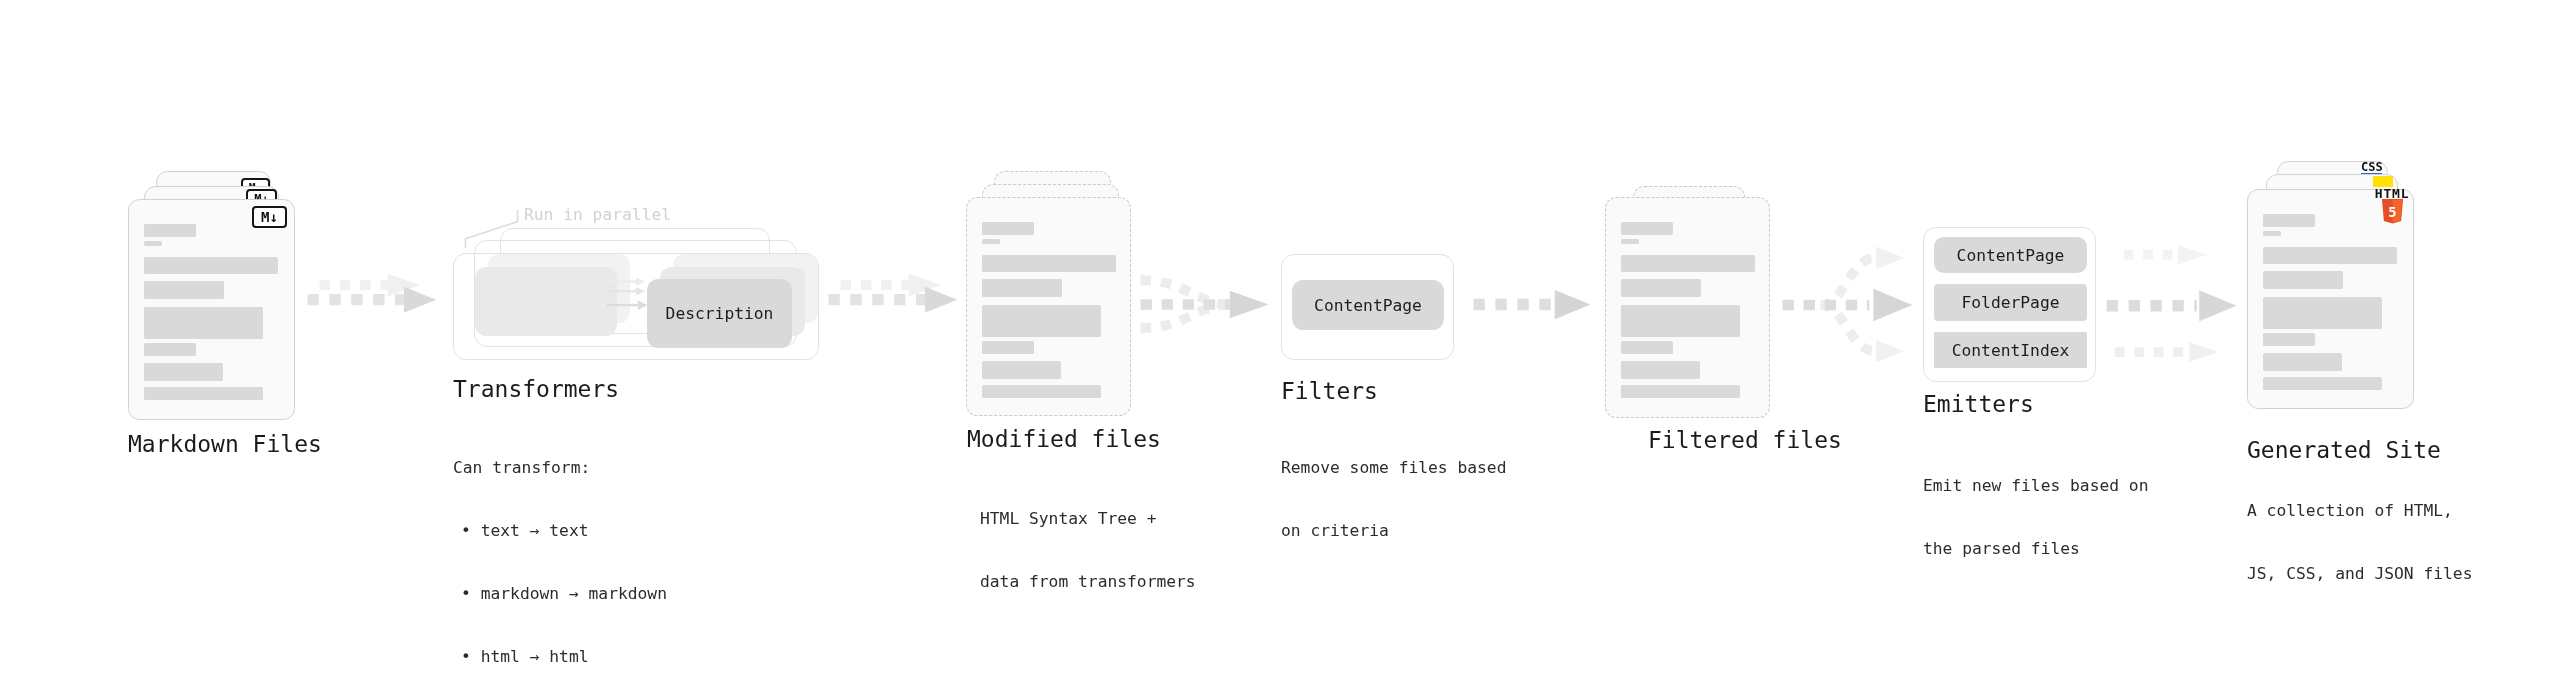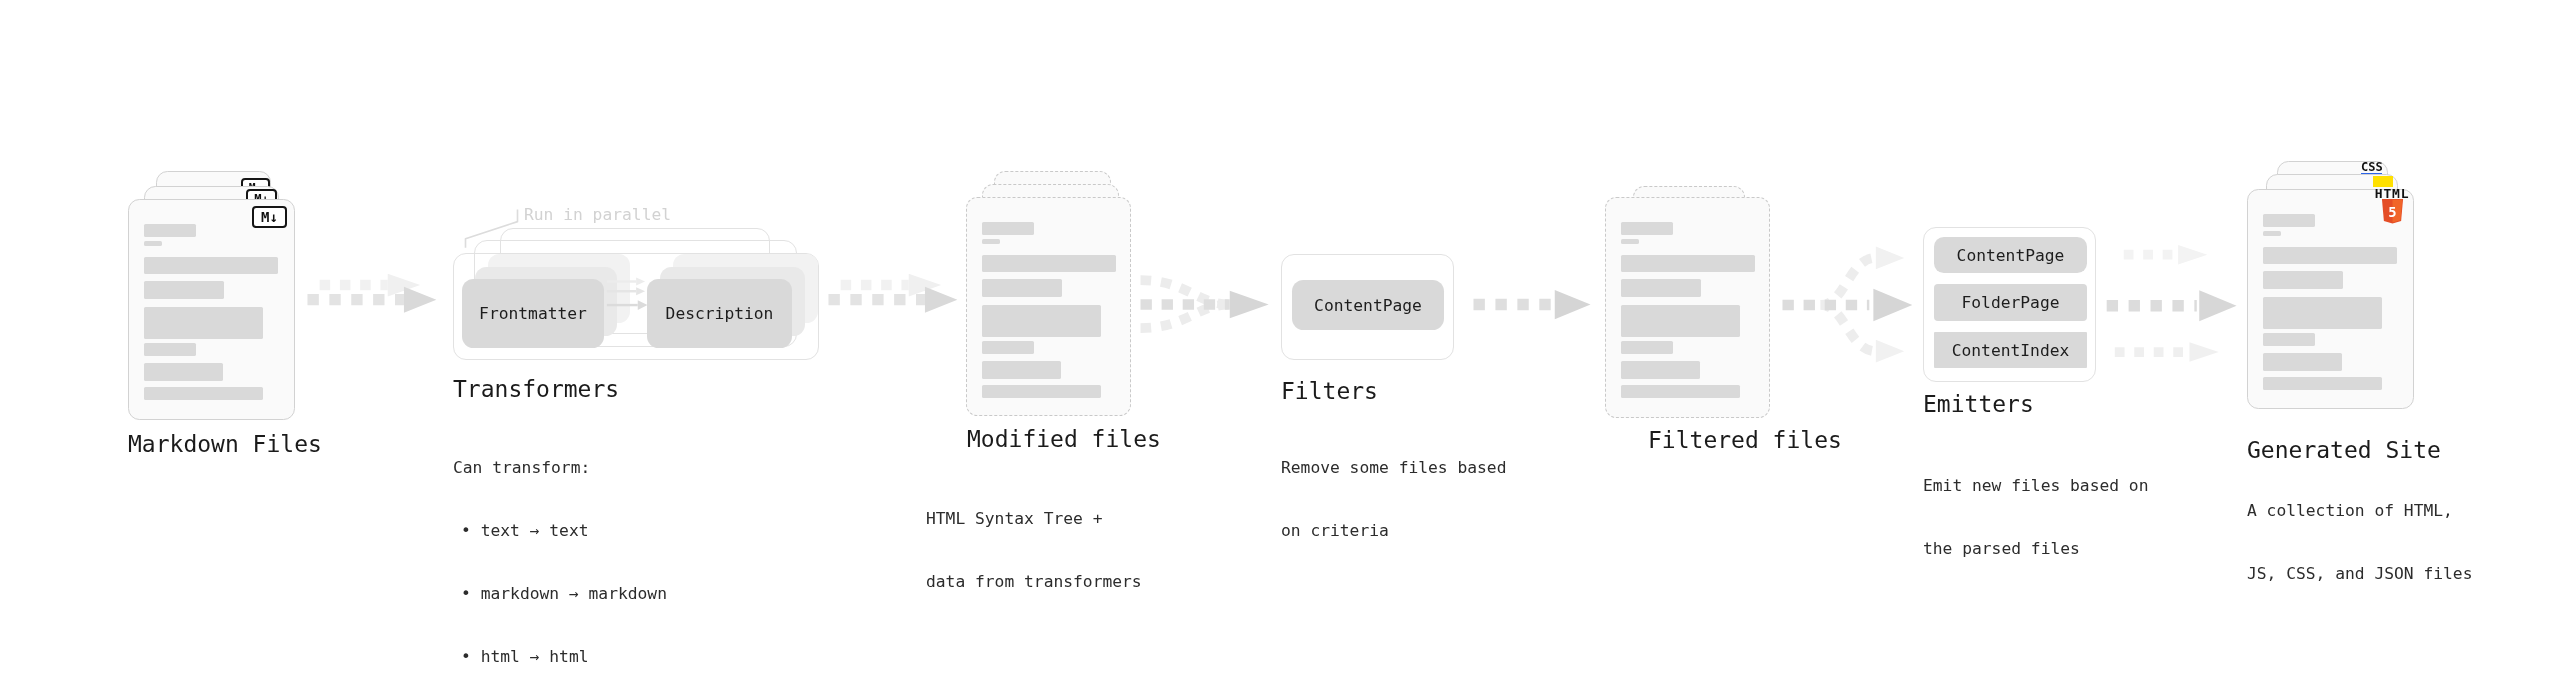--- a/index.html
+++ b/index.html
@@ -81,21 +81,20 @@
     <polyline points="72,9 72,24 8,45 8,56" stroke="#dcdcdc" stroke-width="2" fill="none" stroke-linejoin="round"></polyline>
   </svg>
   <div class="note" style="left:524px;top:205px;">Run in parallel</div>
 
   <div class="frame" style="left:500px;top:228px;width:270px;height:106px;"></div>
   <div class="frame" style="left:474px;top:240px;width:323px;height:107px;"></div>
   <div class="frame" style="left:453px;top:253px;width:366px;height:107px;"></div>
 
   <div class="chip ghost2" style="left:488px;top:254px;width:142px;height:69px;"></div>
   <div class="chip ghost1" style="left:475px;top:267px;width:142px;height:69px;"></div>
-  <div class="chip" style="left:462px;top:279px;width:142px;height:69px;">Frontmatter</div>
 
   <div class="chip ghost2" style="left:673px;top:254px;width:145px;height:69px;"></div>
   <div class="chip ghost1" style="left:660px;top:267px;width:145px;height:69px;"></div>
   <div class="chip" style="left:647px;top:279px;width:145px;height:69px;">Description</div>
 
   <svg style="left:605px;top:275px;" width="46" height="39" viewBox="0 0 56 48">
     <line x1="2" y1="8" x2="38" y2="8" stroke="#ececec" stroke-width="3"></line>
       <polygon points="38,3 49,8 38,13" fill="#ececec"></polygon>
     <line x1="2" y1="20" x2="38" y2="20" stroke="#e5e5e5" stroke-width="3"></line>
       <polygon points="38,15 49,20 38,25" fill="#e5e5e5"></polygon>
@@ -128,21 +127,21 @@
           <div class="bar b3"></div>
           <div class="bar b4"></div>
           <div class="bar b5"></div>
           <div class="bar b6"></div>
           <div class="bar b7"></div>
           <div class="bar b8"></div>
         </div>
     </div>
   </div>
   <div class="title" style="left:967px;top:427px;">Modified files</div>
-  <div class="sub" style="left:926px;top:466px;">
+  <div class="sub" style="left:980px;top:466px;">
     <div>HTML Syntax Tree +</div>
     <div>data from transformers</div>
   </div>
 
   <svg style="left:1138px;top:268px;" width="134" height="73" viewBox="0 0 165 90">
     <path d="M 3,15 C 60,15 72,45 113,45" stroke="#ececec" stroke-width="12" stroke-dasharray="13 12" fill="none"></path>
     <path d="M 3,74 C 60,74 72,45 113,45" stroke="#ececec" stroke-width="12" stroke-dasharray="13 12" fill="none"></path>
     <line x1="3" y1="45" x2="113" y2="45" stroke="#dedede" stroke-width="13" stroke-dasharray="14 12"></line>
     <polygon points="113,28 161,45 113,62" fill="#d6d6d6"></polygon>
   </svg>

